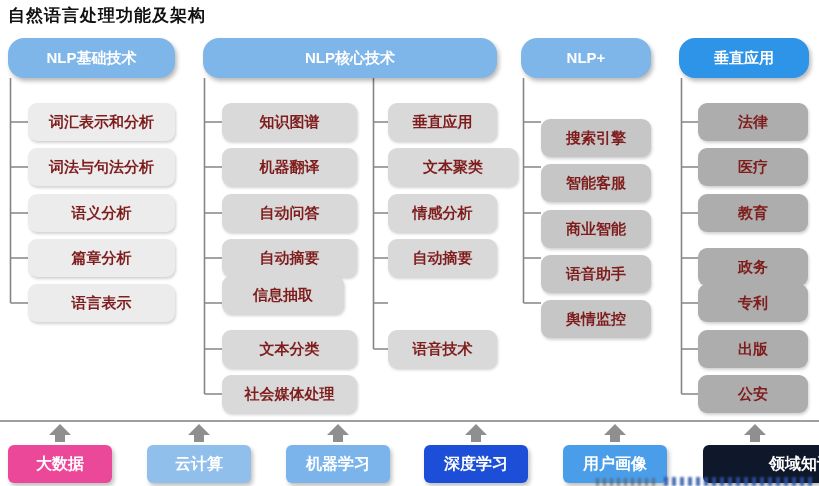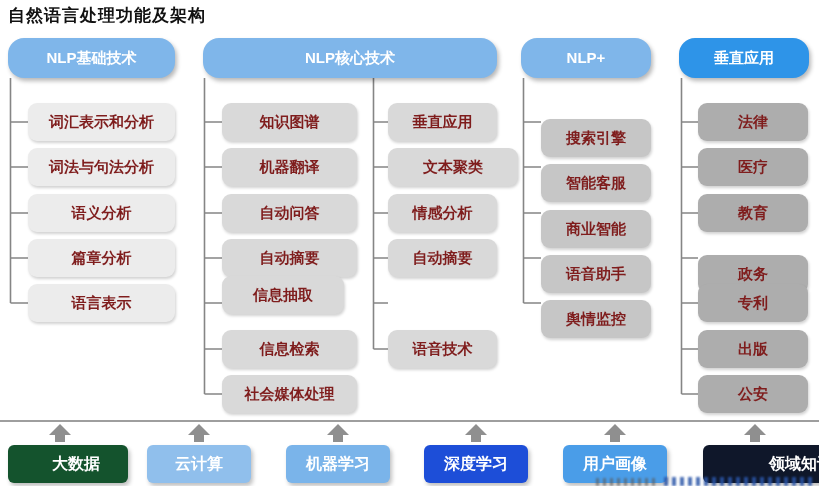--- a/index.html
+++ b/index.html
@@ -35,21 +35,21 @@
     width:0;height:0;margin:0 auto;
     border-left:11px solid transparent;border-right:11px solid transparent;
     border-bottom:11px solid #8f8f8f;
   }
   .arrow .stem{width:10px;height:7px;margin:0 auto;background:#8f8f8f;}
   .fb{
     position:absolute;top:445px;height:38px;width:104px;border-radius:6px;
     color:#fff;font-size:16px;font-weight:bold;text-align:center;line-height:38px;
     box-shadow:2px 3px 4px rgba(0,0,0,.25);
   }
-  .fb0{background:#14532d;padding-left:16px;} .fb1{background:#90bfec;text-align:center;} .fb2{background:#7ab4ea;}
+  .fb0{background:#ec4899;} .fb1{background:#90bfec;text-align:center;} .fb2{background:#7ab4ea;}
   .fb3{background:#1d4ed8;} .fb4{background:#4a9de8;} .fb5{background:#0f172a;padding-left:46px;}
   .wm{position:absolute;filter:blur(0.8px);}
   .wm1{left:596px;top:478px;width:62px;height:8px;opacity:.65;
     background:repeating-linear-gradient(90deg,#5a5a5a 0 3px,transparent 3px 7px);}
   .wm2{left:664px;top:477px;width:148px;height:9px;opacity:.85;
     background:repeating-linear-gradient(90deg,#2a55a8 0 4px,transparent 4px 8px);}
 </style>
 </head>
 <body>
 
@@ -75,39 +75,39 @@
   <div class="node g0" style="left:28px;top:148px;width:147px">词法与句法分析</div>
   <div class="node g0" style="left:28px;top:194px;width:147px">语义分析</div>
   <div class="node g0" style="left:28px;top:239px;width:147px">篇章分析</div>
   <div class="node g0" style="left:28px;top:284px;width:147px">语言表示</div>
 
   <div class="node g1" style="left:222px;top:103px;width:135px">知识图谱</div>
   <div class="node g1" style="left:222px;top:148px;width:135px">机器翻译</div>
   <div class="node g1" style="left:222px;top:194px;width:135px">自动问答</div>
   <div class="node g1" style="left:222px;top:239px;width:135px">自动摘要</div>
   <div class="node g1" style="left:222px;top:276px;width:122px">信息抽取</div>
-  <div class="node g1" style="left:222px;top:330px;width:135px">信息检索</div>
+  <div class="node g1" style="left:222px;top:330px;width:135px">文本分类</div>
   <div class="node g1" style="left:222px;top:375px;width:135px">社会媒体处理</div>
 
   <div class="node g1" style="left:388px;top:103px;width:109px">垂直应用</div>
   <div class="node g1" style="left:388px;top:148px;width:130px">文本聚类</div>
   <div class="node g1" style="left:388px;top:194px;width:109px">情感分析</div>
   <div class="node g1" style="left:388px;top:239px;width:109px">自动摘要</div>
   <div class="node g1" style="left:388px;top:330px;width:109px">语音技术</div>
 
   <div class="node g2" style="left:541px;top:103px;width:110px">搜索引擎</div>
   <div class="node g2" style="left:541px;top:148px;width:110px">智能客服</div>
   <div class="node g2" style="left:541px;top:194px;width:110px">商业智能</div>
   <div class="node g2" style="left:541px;top:239px;width:110px">语音助手</div>
   <div class="node g2" style="left:541px;top:284px;width:110px">舆情监控</div>
 
   <div class="node g3" style="left:698px;top:103px;width:110px">法律</div>
   <div class="node g3" style="left:698px;top:148px;width:110px">医疗</div>
   <div class="node g3" style="left:698px;top:194px;width:110px">教育</div>
-  <div class="node g3" style="left:698px;top:255px;width:110px">政务</div>
+  <div class="node g3" style="left:698px;top:248px;width:110px">政务</div>
   <div class="node g3" style="left:698px;top:284px;width:110px">专利</div>
   <div class="node g3" style="left:698px;top:330px;width:110px">出版</div>
   <div class="node g3" style="left:698px;top:375px;width:110px">公安</div>
 
   <div class="separator"></div>
 
   <div class="arrow" style="left:49px">
       <div class="tri"></div>
       <div class="stem"></div>
     </div>

